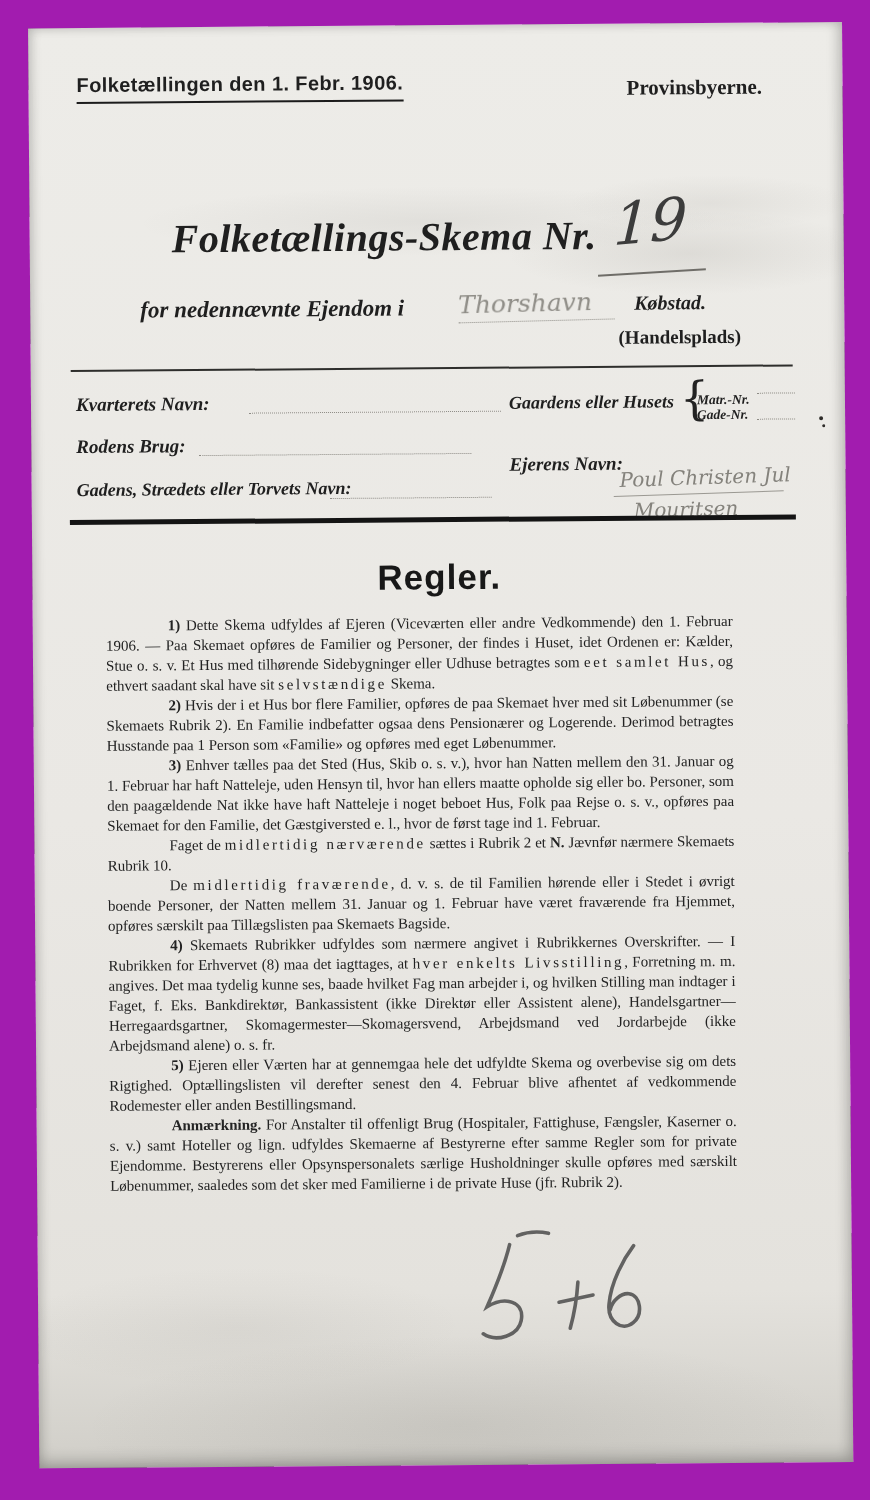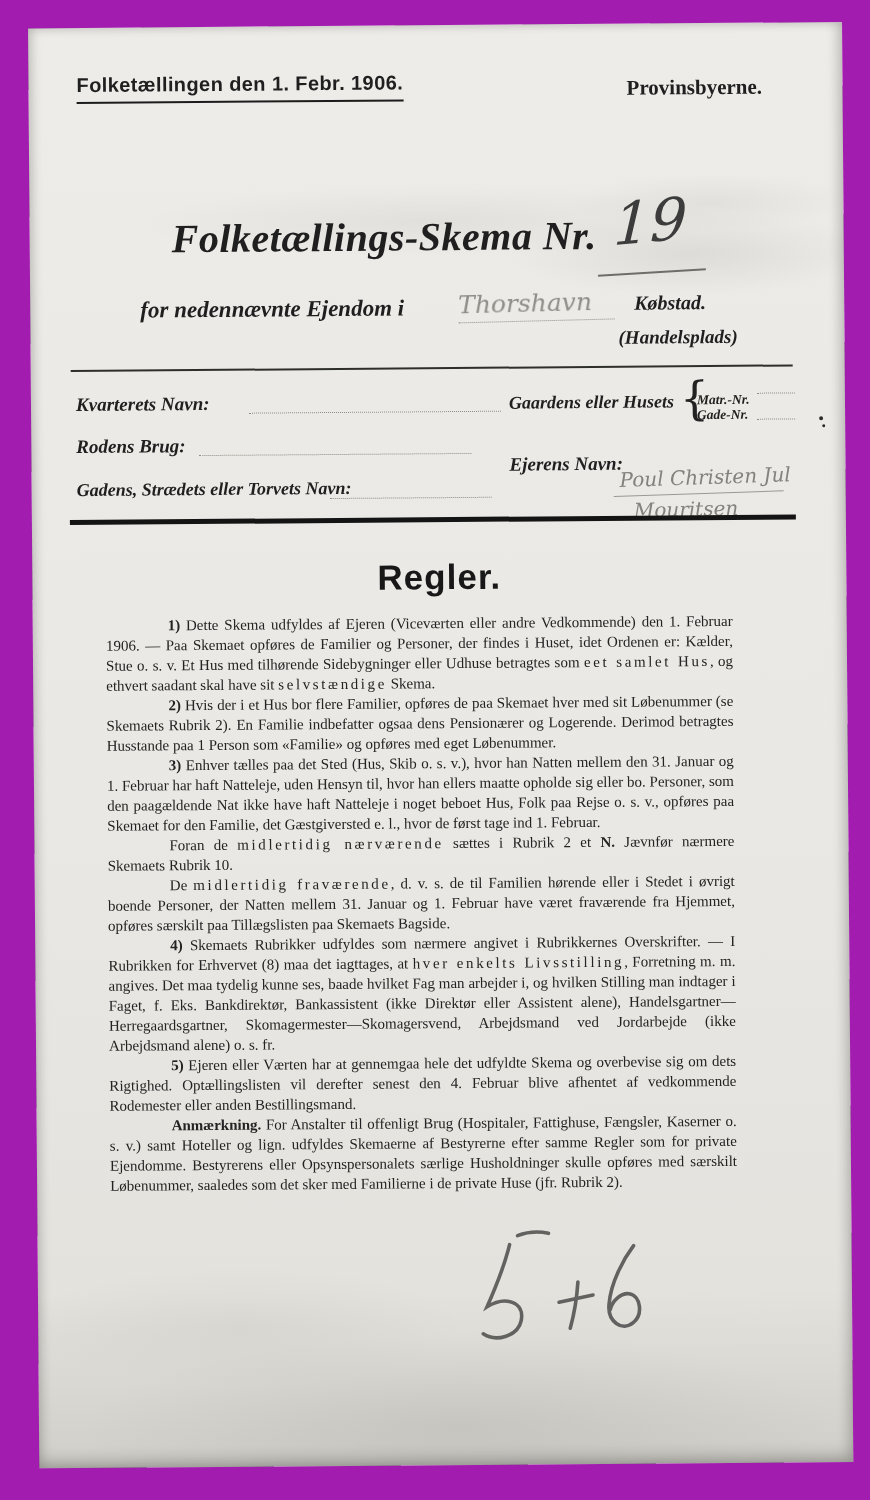--- a/index.html
+++ b/index.html
@@ -28,21 +28,21 @@
   .hw{color:#84827c;font-style:italic;font-family:"DejaVu Serif", serif;}
   .hw-number{position:absolute;left:584px;top:164px;font-size:58px;color:#3c3c3c;
              transform:rotate(-5deg) skewX(-8deg);}
   .hw-number-line{position:absolute;left:568px;top:248px;width:108px;height:0;
                   border-bottom:2px solid #6f6d68;transform:rotate(-3deg);}
   .sub-prefix{position:absolute;left:110px;top:270px;font-size:23px;font-weight:700;font-style:italic;}
   .place-line{position:absolute;left:428px;top:264px;width:156px;height:32px;
               border-bottom:1px dotted #8d8b85;font-size:25px;transform:rotate(-1deg);
               color:#8f8d87;white-space:nowrap;filter:blur(.2px);}
   .sub-suffix{position:absolute;left:604px;top:268px;font-size:20px;font-weight:700;font-style:italic;}
-  .sub-paren{position:absolute;left:588px;top:303px;font-size:19px;font-weight:700;font-style:italic;}
+  .sub-paren{position:absolute;left:588px;top:303px;font-size:19px;font-weight:700;}
   .rule-thin{position:absolute;left:40px;top:342px;width:722px;height:2px;background:#2e2e2c;}
   .rule-thick{position:absolute;left:38px;top:492px;width:726px;height:5px;background:#141414;}
   .flabel{position:absolute;font-weight:700;font-style:italic;font-size:19px;white-space:nowrap;}
   .fsmall{position:absolute;font-weight:700;font-style:italic;font-size:13.5px;white-space:nowrap;}
   .dotline{position:absolute;border-bottom:1px dotted #8d8b85;height:0;}
   .brace{position:absolute;left:649px;top:352px;font-size:46px;font-weight:400;color:#222;
          font-family:"DejaVu Serif", serif;line-height:1;}
   .owner-line1{position:absolute;left:588px;top:442px;font-size:20px;white-space:nowrap;
                transform:rotate(-1.5deg);}
   .owner-underline{position:absolute;left:582px;top:470px;width:170px;height:0;
@@ -101,21 +101,21 @@
     <div class="owner-underline"></div>
     <div class="hw owner-line2">Mouritsen</div>
 
     <div class="rule-thick"></div>
 
     <h2 class="rules-heading">Regler.</h2>
     <div class="rules" id="rules">
         <p><span class="seg-bold">1)</span><span class="seg-n"> Dette Skema udfyldes af Ejeren (Viceværten eller andre Vedkommende) den 1. Februar 1906. — Paa Skemaet opføres de Familier og Personer, der findes i Huset, idet Ordenen er: Kælder, Stue o. s. v. Et Hus med tilhørende Sidebygninger eller Udhuse betragtes som </span><span class="seg-sp">eet samlet Hus</span><span class="seg-n">, og ethvert saadant skal have sit </span><span class="seg-sp">selvstændige</span><span class="seg-n"> Skema.</span></p>
         <p><span class="seg-bold">2)</span><span class="seg-n"> Hvis der i et Hus bor flere Familier, opføres de paa Skemaet hver med sit Løbenummer (se Skemaets Rubrik 2). En Familie indbefatter ogsaa dens Pensionærer og Logerende. Derimod betragtes Husstande paa 1 Person som «Familie» og opføres med eget Løbenummer.</span></p>
         <p><span class="seg-bold">3)</span><span class="seg-n"> Enhver tælles paa det Sted (Hus, Skib o. s. v.), hvor han Natten mellem den 31. Januar og 1. Februar har haft Natteleje, uden Hensyn til, hvor han ellers maatte opholde sig eller bo. Personer, som den paagældende Nat ikke have haft Natteleje i noget beboet Hus, Folk paa Rejse o. s. v., opføres paa Skemaet for den Familie, det Gæstgiversted e. l., hvor de først tage ind 1. Februar.</span></p>
-        <p><span class="seg-n">Foran de </span><span class="seg-sp">midlertidig nærværende</span><span class="seg-n"> sættes i Rubrik 2 et </span><span class="seg-bold">N.</span><span class="seg-n"> Jævnfør nærmere Skemaets Rubrik 10.</span></p>
+        <p><span class="seg-n">Faget de </span><span class="seg-sp">midlertidig nærværende</span><span class="seg-n"> sættes i Rubrik 2 et </span><span class="seg-bold">N.</span><span class="seg-n"> Jævnfør nærmere Skemaets Rubrik 10.</span></p>
         <p><span class="seg-n">De </span><span class="seg-sp">midlertidig fraværende</span><span class="seg-n">, d. v. s. de til Familien hørende eller i Stedet i øvrigt boende Personer, der Natten mellem 31. Januar og 1. Februar have været fraværende fra Hjemmet, opføres særskilt paa Tillægslisten paa Skemaets Bagside.</span></p>
         <p><span class="seg-bold">4)</span><span class="seg-n"> Skemaets Rubrikker udfyldes som nærmere angivet i Rubrikkernes Overskrifter. — I Rubrikken for Erhvervet (8) maa det iagttages, at </span><span class="seg-sp">hver enkelts Livsstilling</span><span class="seg-n">, Forretning m. m. angives. Det maa tydelig kunne ses, baade hvilket Fag man arbejder i, og hvilken Stilling man indtager i Faget, f. Eks. Bankdirektør, Bankassistent (ikke Direktør eller Assistent alene), Handelsgartner—Herregaardsgartner, Skomagermester—Skomagersvend, Arbejdsmand ved Jordarbejde (ikke Arbejdsmand alene) o. s. fr.</span></p>
         <p><span class="seg-bold">5)</span><span class="seg-n"> Ejeren eller Værten har at gennemgaa hele det udfyldte Skema og overbevise sig om dets Rigtighed. Optællingslisten vil derefter senest den 4. Februar blive afhentet af vedkommende Rodemester eller anden Bestillingsmand.</span></p>
         <p><span class="seg-bold">Anmærkning.</span><span class="seg-n"> For Anstalter til offenligt Brug (Hospitaler, Fattighuse, Fængsler, Kaserner o. s. v.) samt Hoteller og lign. udfyldes Skemaerne af Bestyrerne efter samme Regler som for private Ejendomme. Bestyrerens eller Opsynspersonalets særlige Husholdninger skulle opføres med særskilt Løbenummer, saaledes som det sker med Familierne i de private Huse (jfr. Rubrik 2).</span></p>
       </div>
 
     <svg class="annotation-svg" width="230" height="132" viewBox="0 0 230 132" aria-label="5 + 6">
       <g fill="none" stroke="#4c4c4c" stroke-width="3.6" stroke-linecap="round" opacity="0.85">
         <path d="M72,22 C67,42 58,64 49,84 C67,73 87,79 83,98 C80,113 58,120 45,111"></path>
         <path d="M80,13 C91,9 102,9 111,11"></path>

